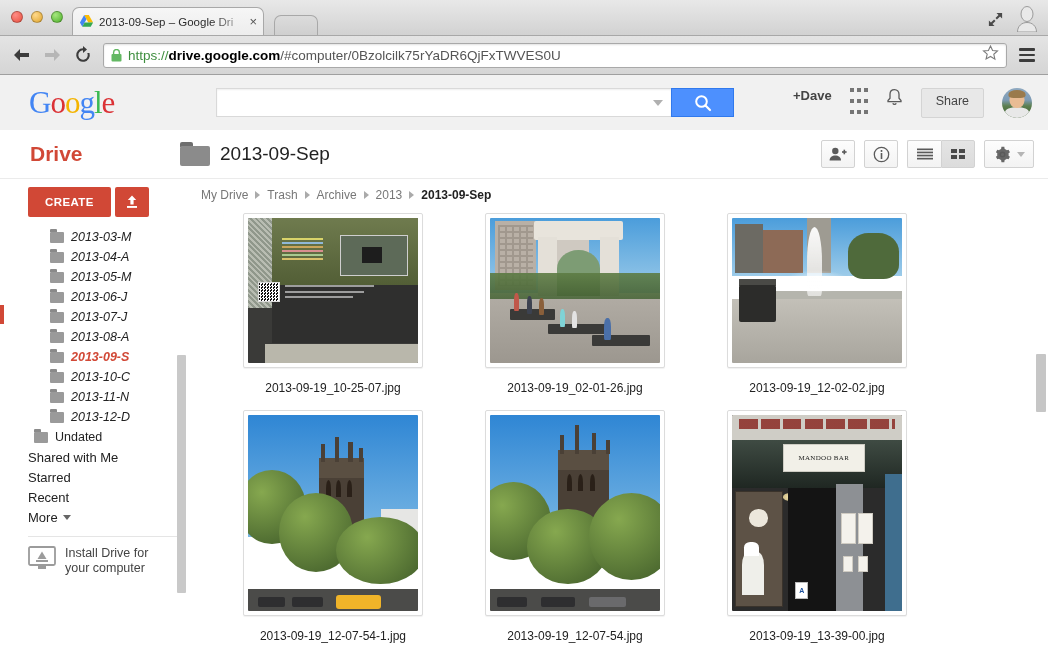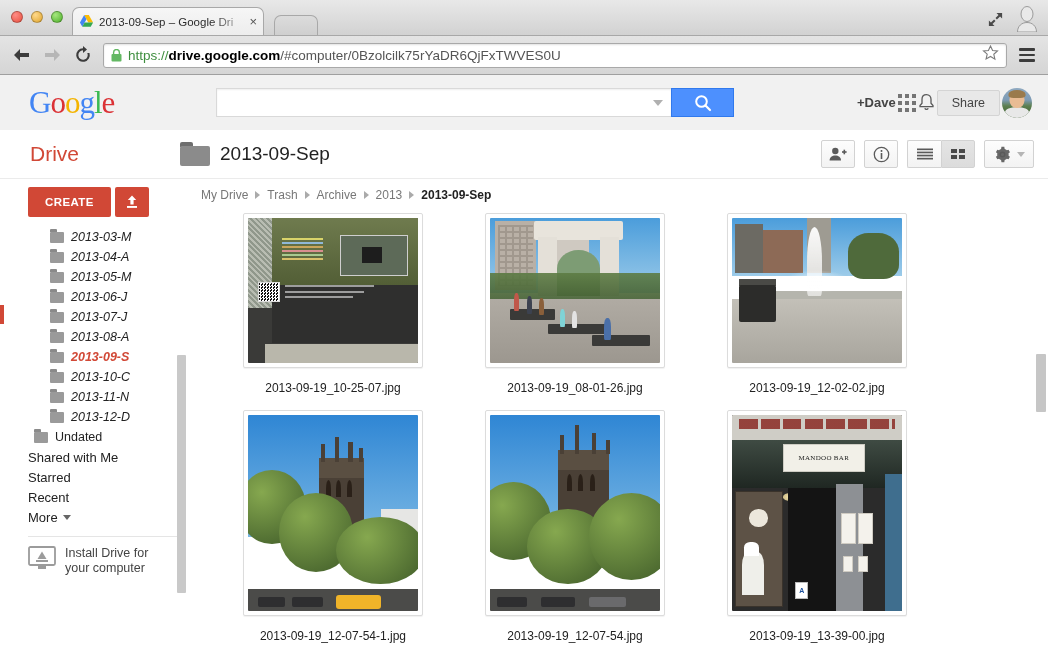--- a/index.html
+++ b/index.html
@@ -96,21 +96,21 @@
   .searchbox input {
     border: none; outline: none; flex: 1; font-size: 13px;
     font-family: "Liberation Sans", sans-serif; color: #222; background: transparent;
   }
   .search-caret { width: 0; height: 0; border-left: 5px solid transparent; border-right: 5px solid transparent; border-top: 6px solid #b0b0b0; margin-left: 4px; }
   .search-btn {
     width: 63px; height: 29px; background: #4d90fe; border: 1px solid #3079ed;
     display: flex; align-items: center; justify-content: center;
   }
 
-  .gh-right { margin-left: auto; display: flex; align-items: center; gap: 2px; padding-right: 2px; }
+  .gh-right { margin-left: auto; display: flex; gap: 18px; padding-right: 2px; }
   .plus-name { font-size: 13px; color: #444; font-weight: bold; }
   .apps-grid { display: grid; grid-template-columns: repeat(3,4px); grid-gap: 3px; }
   .apps-grid i { width: 4px; height: 4px; background: #757575; display: block; }
   .share-btn {
     background: #e8e8e8; border: 1px solid #d4d4d4; border-radius: 2px;
     padding: 5px 14px; font-size: 12.5px; color: #444;
   }
   .avatar {
     width: 30px; height: 30px; border-radius: 50%; overflow: hidden;
     background: linear-gradient(to bottom,#8fa9c0 0%, #7d9bb5 40%, #5c7f4f 60%, #3e5c33 100%);
@@ -121,21 +121,21 @@
   .av-hair { position: absolute; left: 50%; top: 9%; transform: translateX(-50%);
     width: 17px; height: 8px; border-radius: 50% 50% 30% 30%; background: #9a7a4b; }
   .av-body { position: absolute; left: 50%; bottom: 0; transform: translateX(-50%);
     width: 24px; height: 11px; border-radius: 50% 50% 0 0; background: #e8e8e8; }
 
   
   .drive-head {
     height: 49px; background: #fff; border-bottom: 1px solid #ebebeb;
     display: flex; align-items: center; padding: 0 14px; position: relative;
   }
-  .drive-word { color: #d14836; font-size: 21px; width: 166px; padding-left: 16px; }
+  .drive-word { color: #d14836; font-size: 21px; width: 166px; padding-left: 16px; font-weight: bold; }
   .folder-ico { width: 30px; height: 24px; position: relative; flex: none; margin-right: 10px; }
   .folder-ico .tabpart { position: absolute; left:0; top:0; width: 13px; height: 5px; background: #6e6e6e; border-radius: 2px 2px 0 0; }
   .folder-ico .body { position: absolute; left:0; top:4px; width: 30px; height: 20px; background: #8b8b8b; border-radius: 2px; }
   .folder-title { font-size: 19px; color: #222; }
   .dh-right { margin-left: auto; display: flex; align-items: center; gap: 9px; }
   .tb-btn {
     width: 34px; height: 28px; border: 1px solid #d2d2d2; border-radius: 2px;
     background: linear-gradient(to bottom,#fdfdfd,#f3f3f3);
     display: flex; align-items: center; justify-content: center;
   }
@@ -631,21 +631,21 @@
                 <div class="bench" style="left:60%;bottom:12%;width:34%"></div>
                 <div class="person" style="left:14%;bottom:36%;background:#c0584a"></div>
                 <div class="person" style="left:22%;bottom:34%"></div>
                 <div class="person" style="left:29%;bottom:33%;background:#8a5f3a"></div>
                 <div class="person" style="left:41%;bottom:25%;background:#7fd3d6"></div>
                 <div class="person" style="left:48%;bottom:24%;background:#e3e3e3"></div>
                 <div class="person" style="left:67%;bottom:16%;background:#4a6fa8;width:4%;height:15%"></div>
               </div>
             </div>
           </div>
-          <div class="fname">2013-09-19_08-01-26.jpg</div>
+          <div class="fname">2013-09-19_02-01-26.jpg</div>
         </div>
 
         <div class="cell row1">
           <div class="thumb-frame">
             <div class="thumb">
               <div class="ph p3">
                 <div class="sky"></div>
                 <div class="b1"></div>
                   <div class="b2"></div>
                   <div class="b3"></div>

